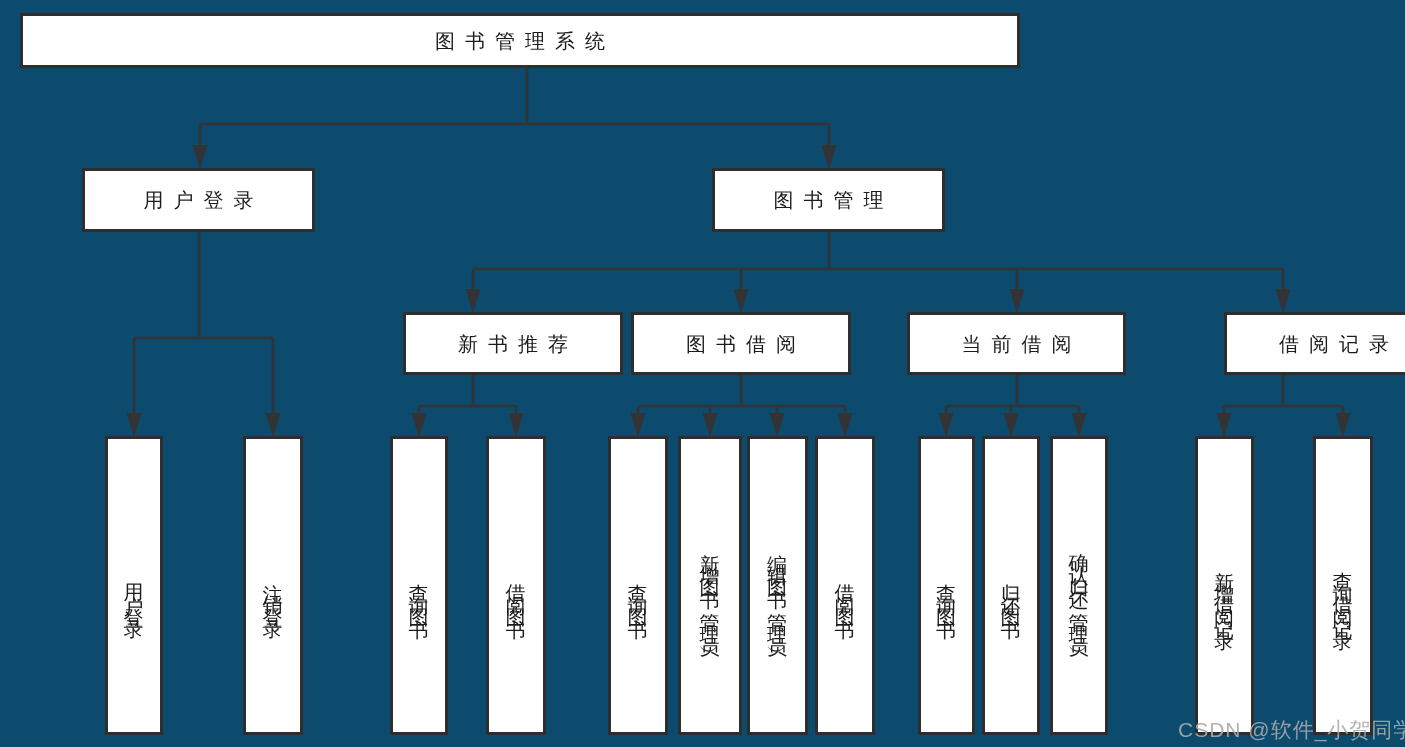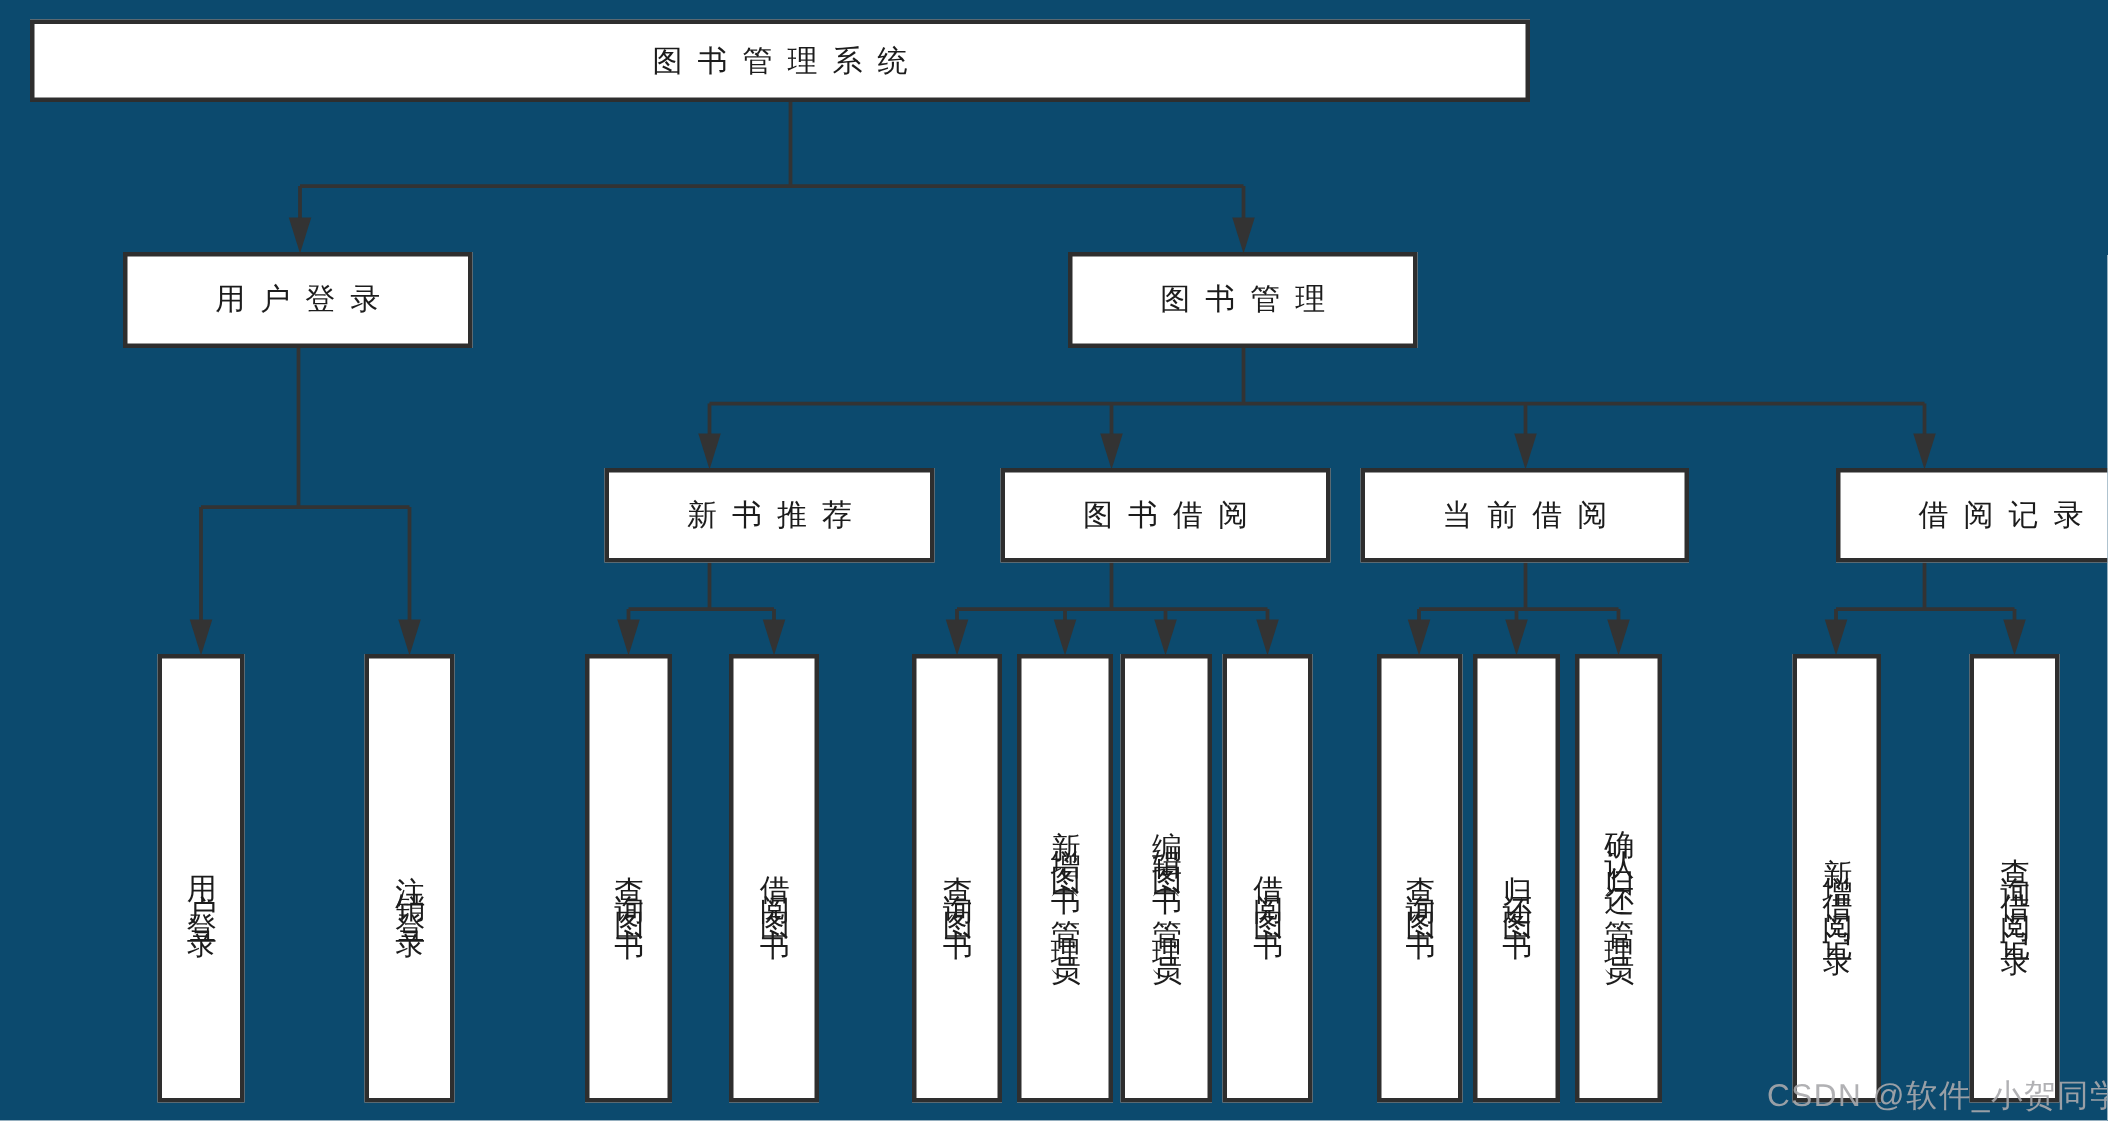--- a/index.html
+++ b/index.html
@@ -111,21 +111,21 @@
   <div class="box" style="left:82px; top:168px; width:233px; height:64px;">
     <span class="hlabel">用户登录</span>
   </div>
   <div class="box" style="left:712px; top:168px; width:233px; height:64px;">
     <span class="hlabel">图书管理</span>
   </div>
 
   <div class="box" style="left:363px; top:312px; width:220px; height:63px;margin-left:40px;">
     <span class="hlabel">新书推荐</span>
   </div>
-  <div class="box" style="left:631px; top:312px; width:220px; height:63px;margin-left:36px;">
+  <div class="box" style="left:631px; top:312px; width:220px; height:63px;">
     <span class="hlabel">图书借阅</span>
   </div>
   <div class="box" style="left:907px; top:312px; width:219px; height:63px;text-align:center;">
     <span class="hlabel">当前借阅</span>
   </div>
   <div class="box" style="left:1224px; top:312px; width:220px; height:63px;">
     <span class="hlabel">借阅记录</span>
   </div>
 
   <div class="box" style="left:105px; top:436px; width:58px; height:299px;">

